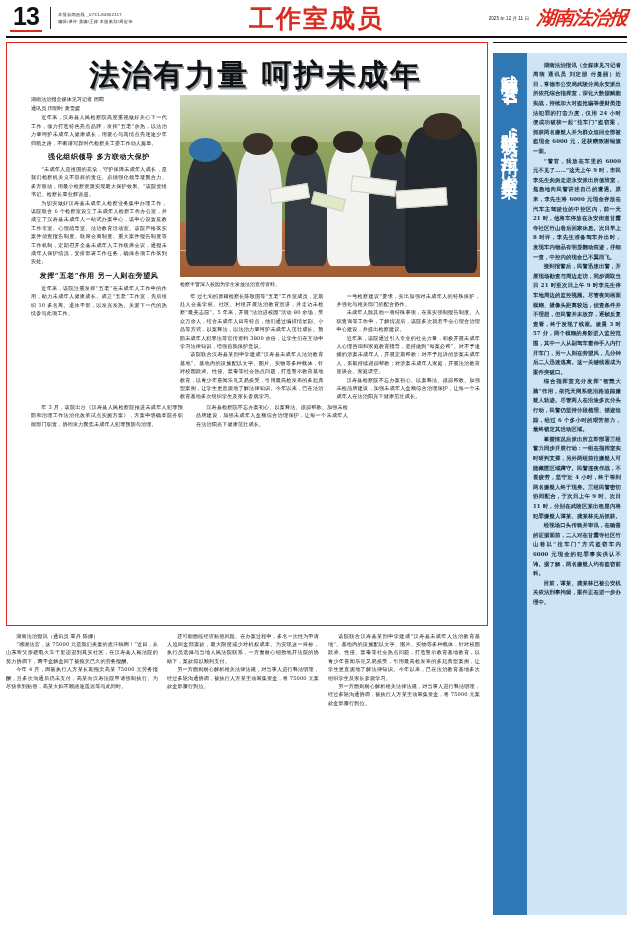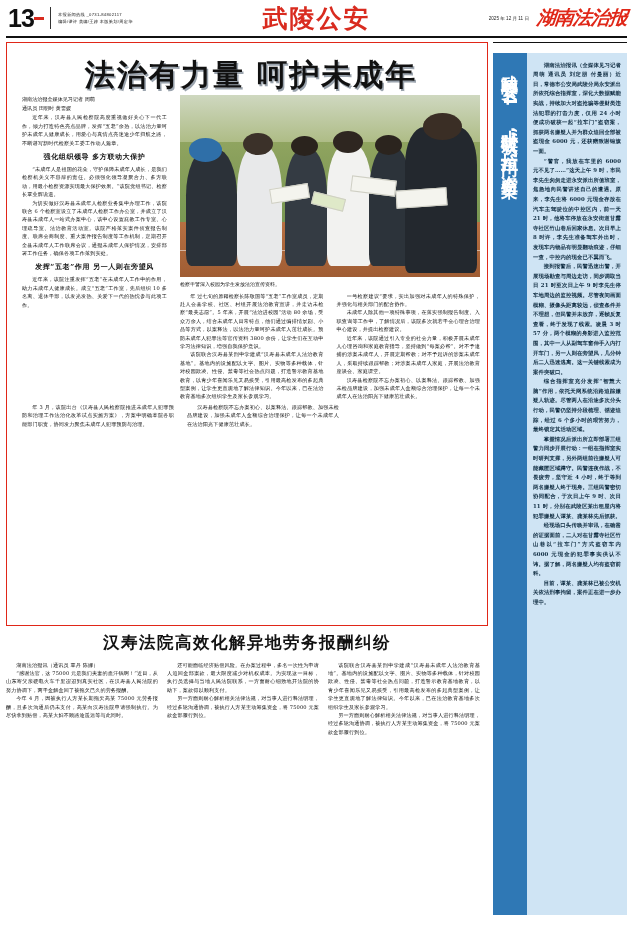--- a/index.html
+++ b/index.html
@@ -14,21 +14,21 @@
   }
 
   
   .masthead {
     height:36px;
     display:flex;
     align-items:center;
     padding:0 6px 0 8px;
     position:relative;
   }
-  .page-no-wrap { display:flex; flex-direction:row; align-items:center; width:36px; }
+  .page-no-wrap { display:flex; flex-direction:column; align-items:center; width:36px; }
   .page-no {
     font-family:"Liberation Sans","DejaVu Sans",sans-serif;
     font-size:25px; font-weight:700; line-height:25px; letter-spacing:-1px;
     color:#111;
   }
   .page-no-rule { width:32px; height:2.5px; background:#d92b1f; margin-top:1px; }
   .mh-divider { width:1px; height:22px; background:#333; margin:0 7px 0 6px; }
   .mh-info { font-size:4.2px; line-height:7.5px; color:#222; font-family:"Liberation Sans","DejaVu Sans",sans-serif; letter-spacing:.3px; }
   .mh-info div { white-space:nowrap; }
   .mh-center {
@@ -53,21 +53,21 @@
   .mh-rule { height:1.5px; background:#111; margin:0 6px; }
 
   
   .page { display:flex; padding:4px 6px 0 6px; height:886px; }
   .left-zone { width:482px; position:relative; }
   .right-zone { width:139px; margin-left:5px; position:relative; }
 
   
   .feature {
     border:1.2px solid #e02718;
-    padding:5px 7px 4px 15px;
+    padding:5px 7px 4px 24px;
     position:relative;
     height:584px;
   }
 
   .headline {
     text-align:center;
     font-family:"DejaVu Sans","Liberation Sans",sans-serif;
     font-weight:700;
     font-size:30px;
     letter-spacing:2px;
@@ -204,21 +204,21 @@
   <div class="page-no-wrap">
     <div class="page-no">13</div>
     <div class="page-no-rule"></div>
   </div>
   <div class="mh-divider"></div>
   <div class="mh-info">
     <div>本报新闻热线 _0731-84802117</div>
     <div>编辑/谌许   美编/王婷   本版策划/周定华</div>
   </div>
   <div class="mh-center">
-    <span class="mh-title">武陵公安</span>
+    <span class="mh-title">工作室成员</span>
   </div>
   <div class="mh-right">
     <span class="mh-date">2025 年 12 月 11 日</span>
     <span class="mh-brand">湖南法治报</span>
   </div>
 </div>
 <div class="mh-rule"></div>
 
 <div class="page">
 
@@ -298,21 +298,20 @@
         </div>
         <div class="fcol">
           <div class="body-text">
             <p>汉寿县检察院不忘办案初心、以案释法、跟踪帮教、加强未检品牌建设，加强未成年人金额综合治理保护，让每一个未成年人在法治阳光下健康茁壮成长。</p>
           </div>
         </div>
       </div>
     </div>
 
     <div class="bottom-art">
-      <div class="bottom-headline">汉寿法院高效化解异地劳务报酬纠纷</div>
       <div class="bcols">
         <div class="bcol">
           <div class="body-text">
             <p>湖南法治报讯（通讯员  覃丹  陈娜）</p>
             <p>“感谢法官，这 75000 元是我们夫妻的血汗钱啊！”近日，从山东寄父亲硬电火车千里迢迢到真实社区，在汉寿县人民法院的努力协调下，两干金解金回了被拖欠已久的劳务报酬。</p>
             <p>今年 4 月，因被执行人方某长期拖欠高某 75000 元劳务报酬，且多次沟通后仍未支付，高某向汉寿法院申请强制执行。为尽快拿到赔偿，高某大妇不顾路途遥远等与此同时。</p>
           </div>
         </div>
         <div class="bcol">
           <div class="body-text">

